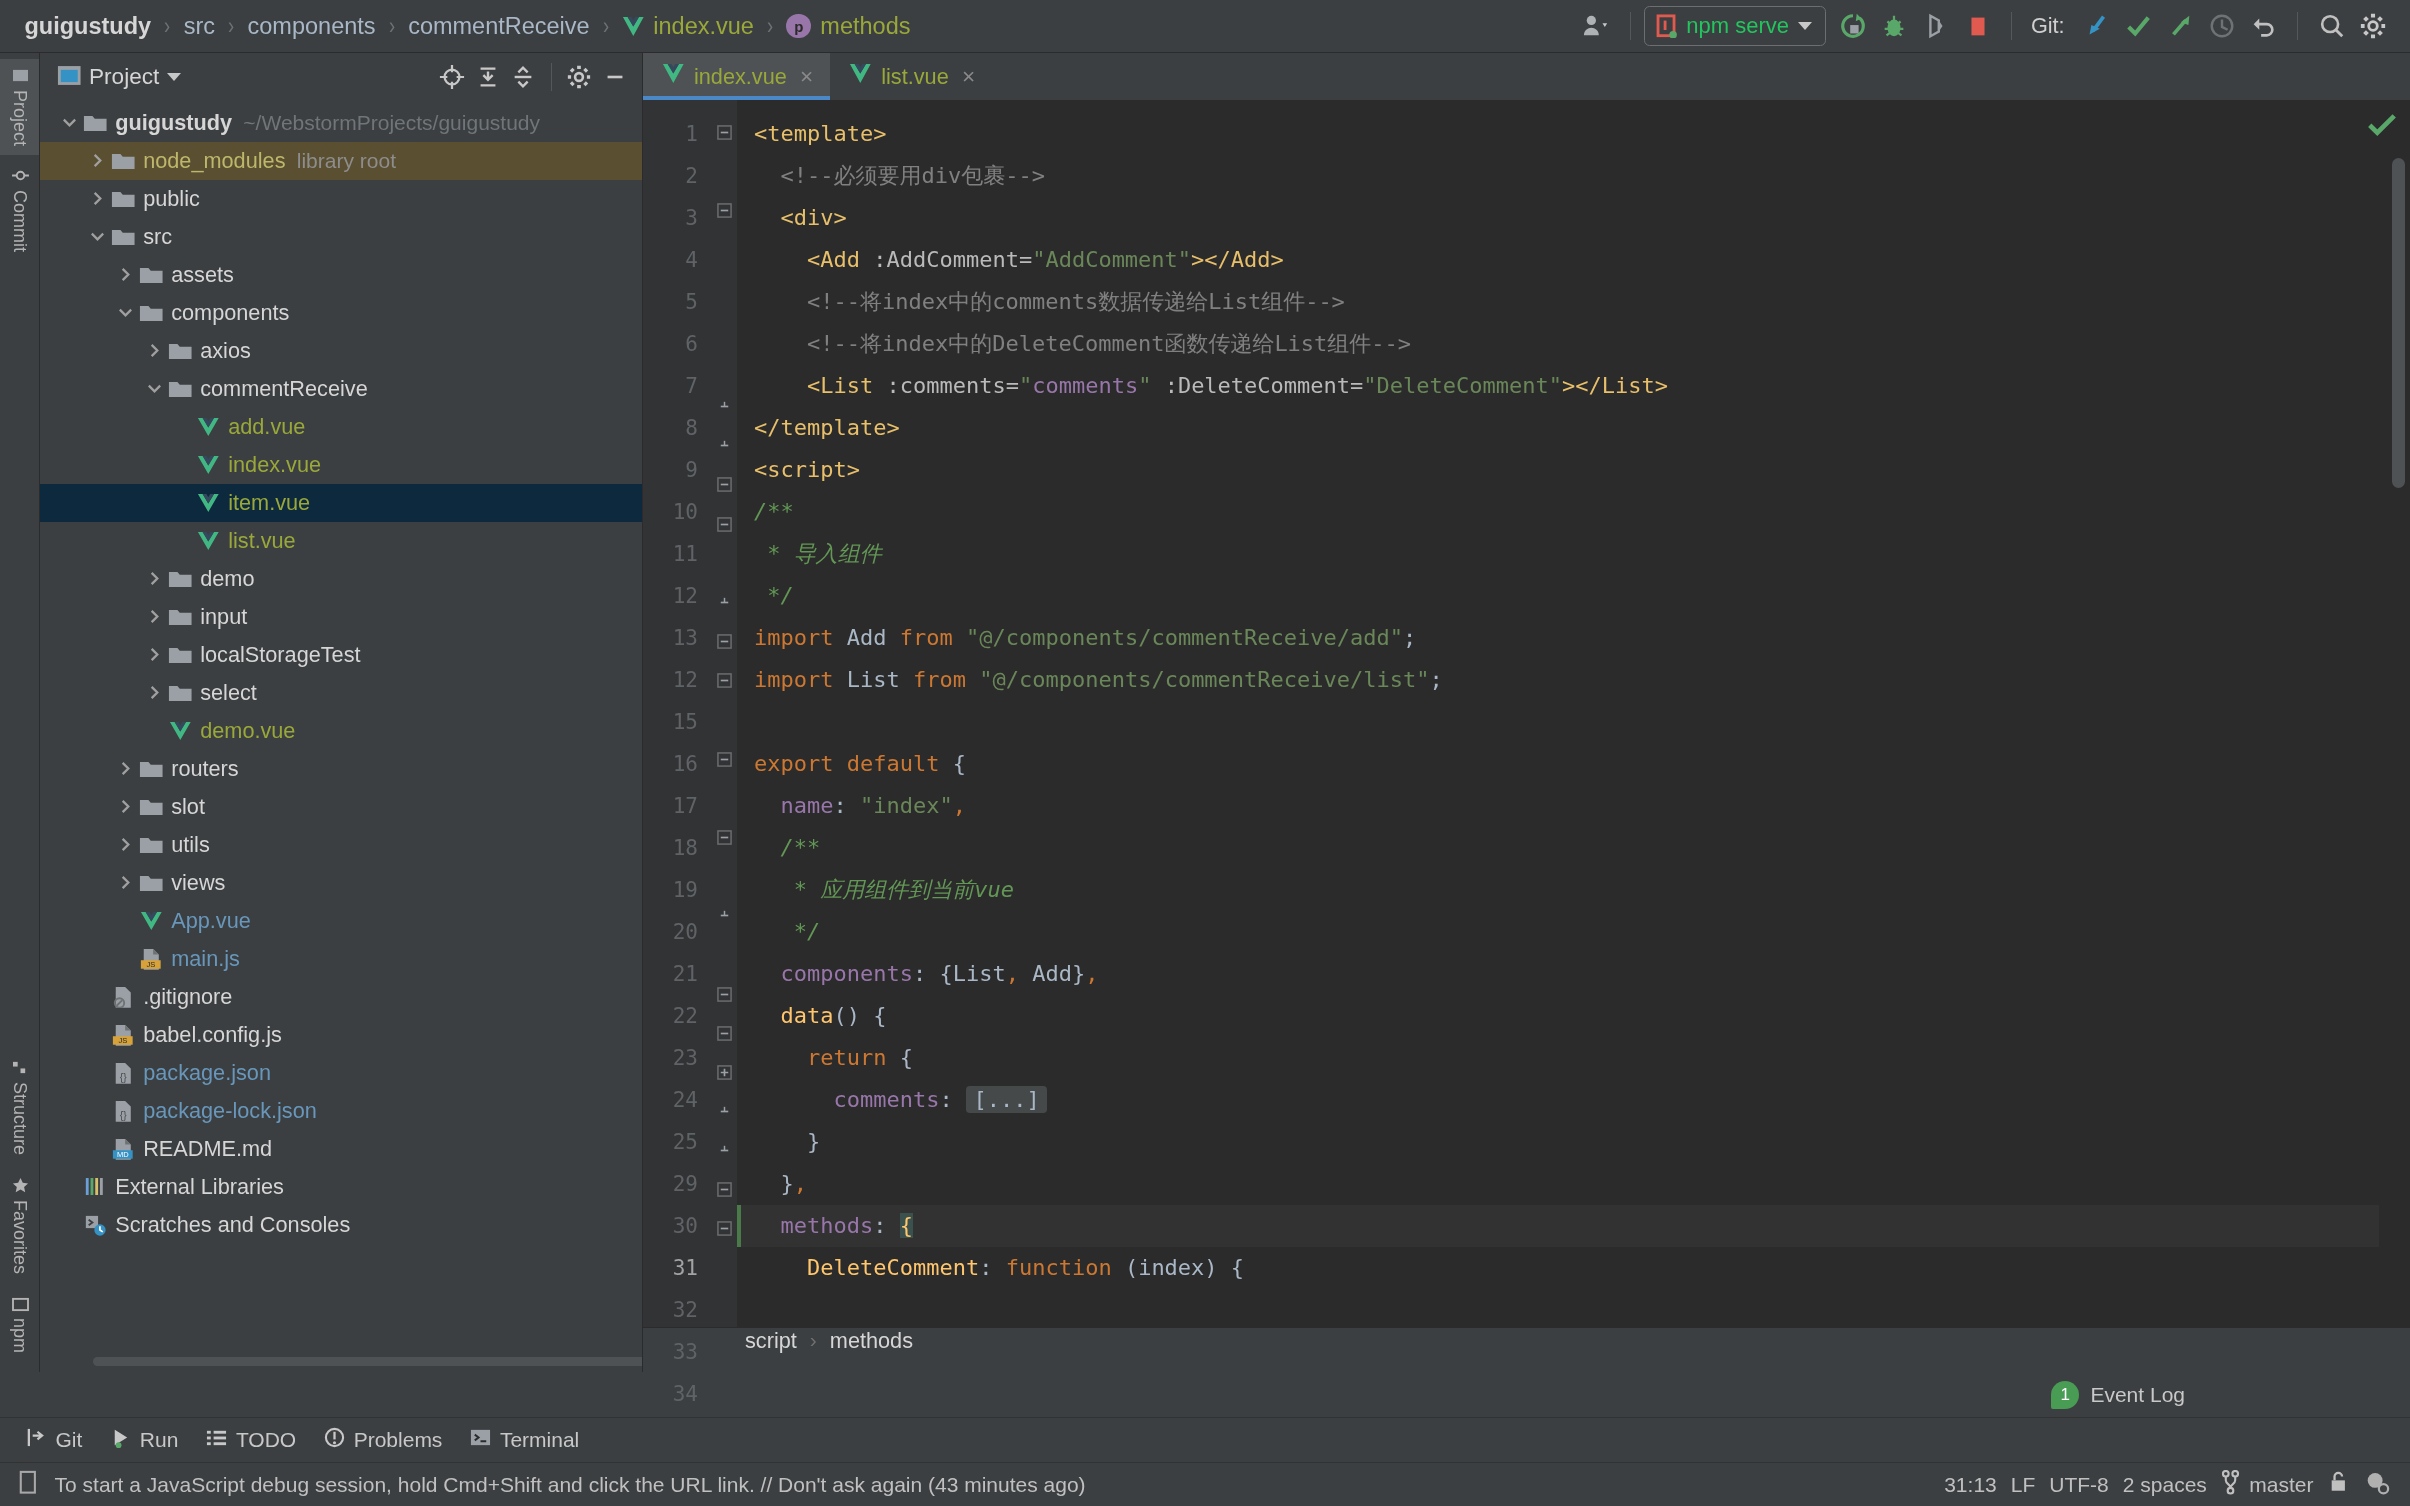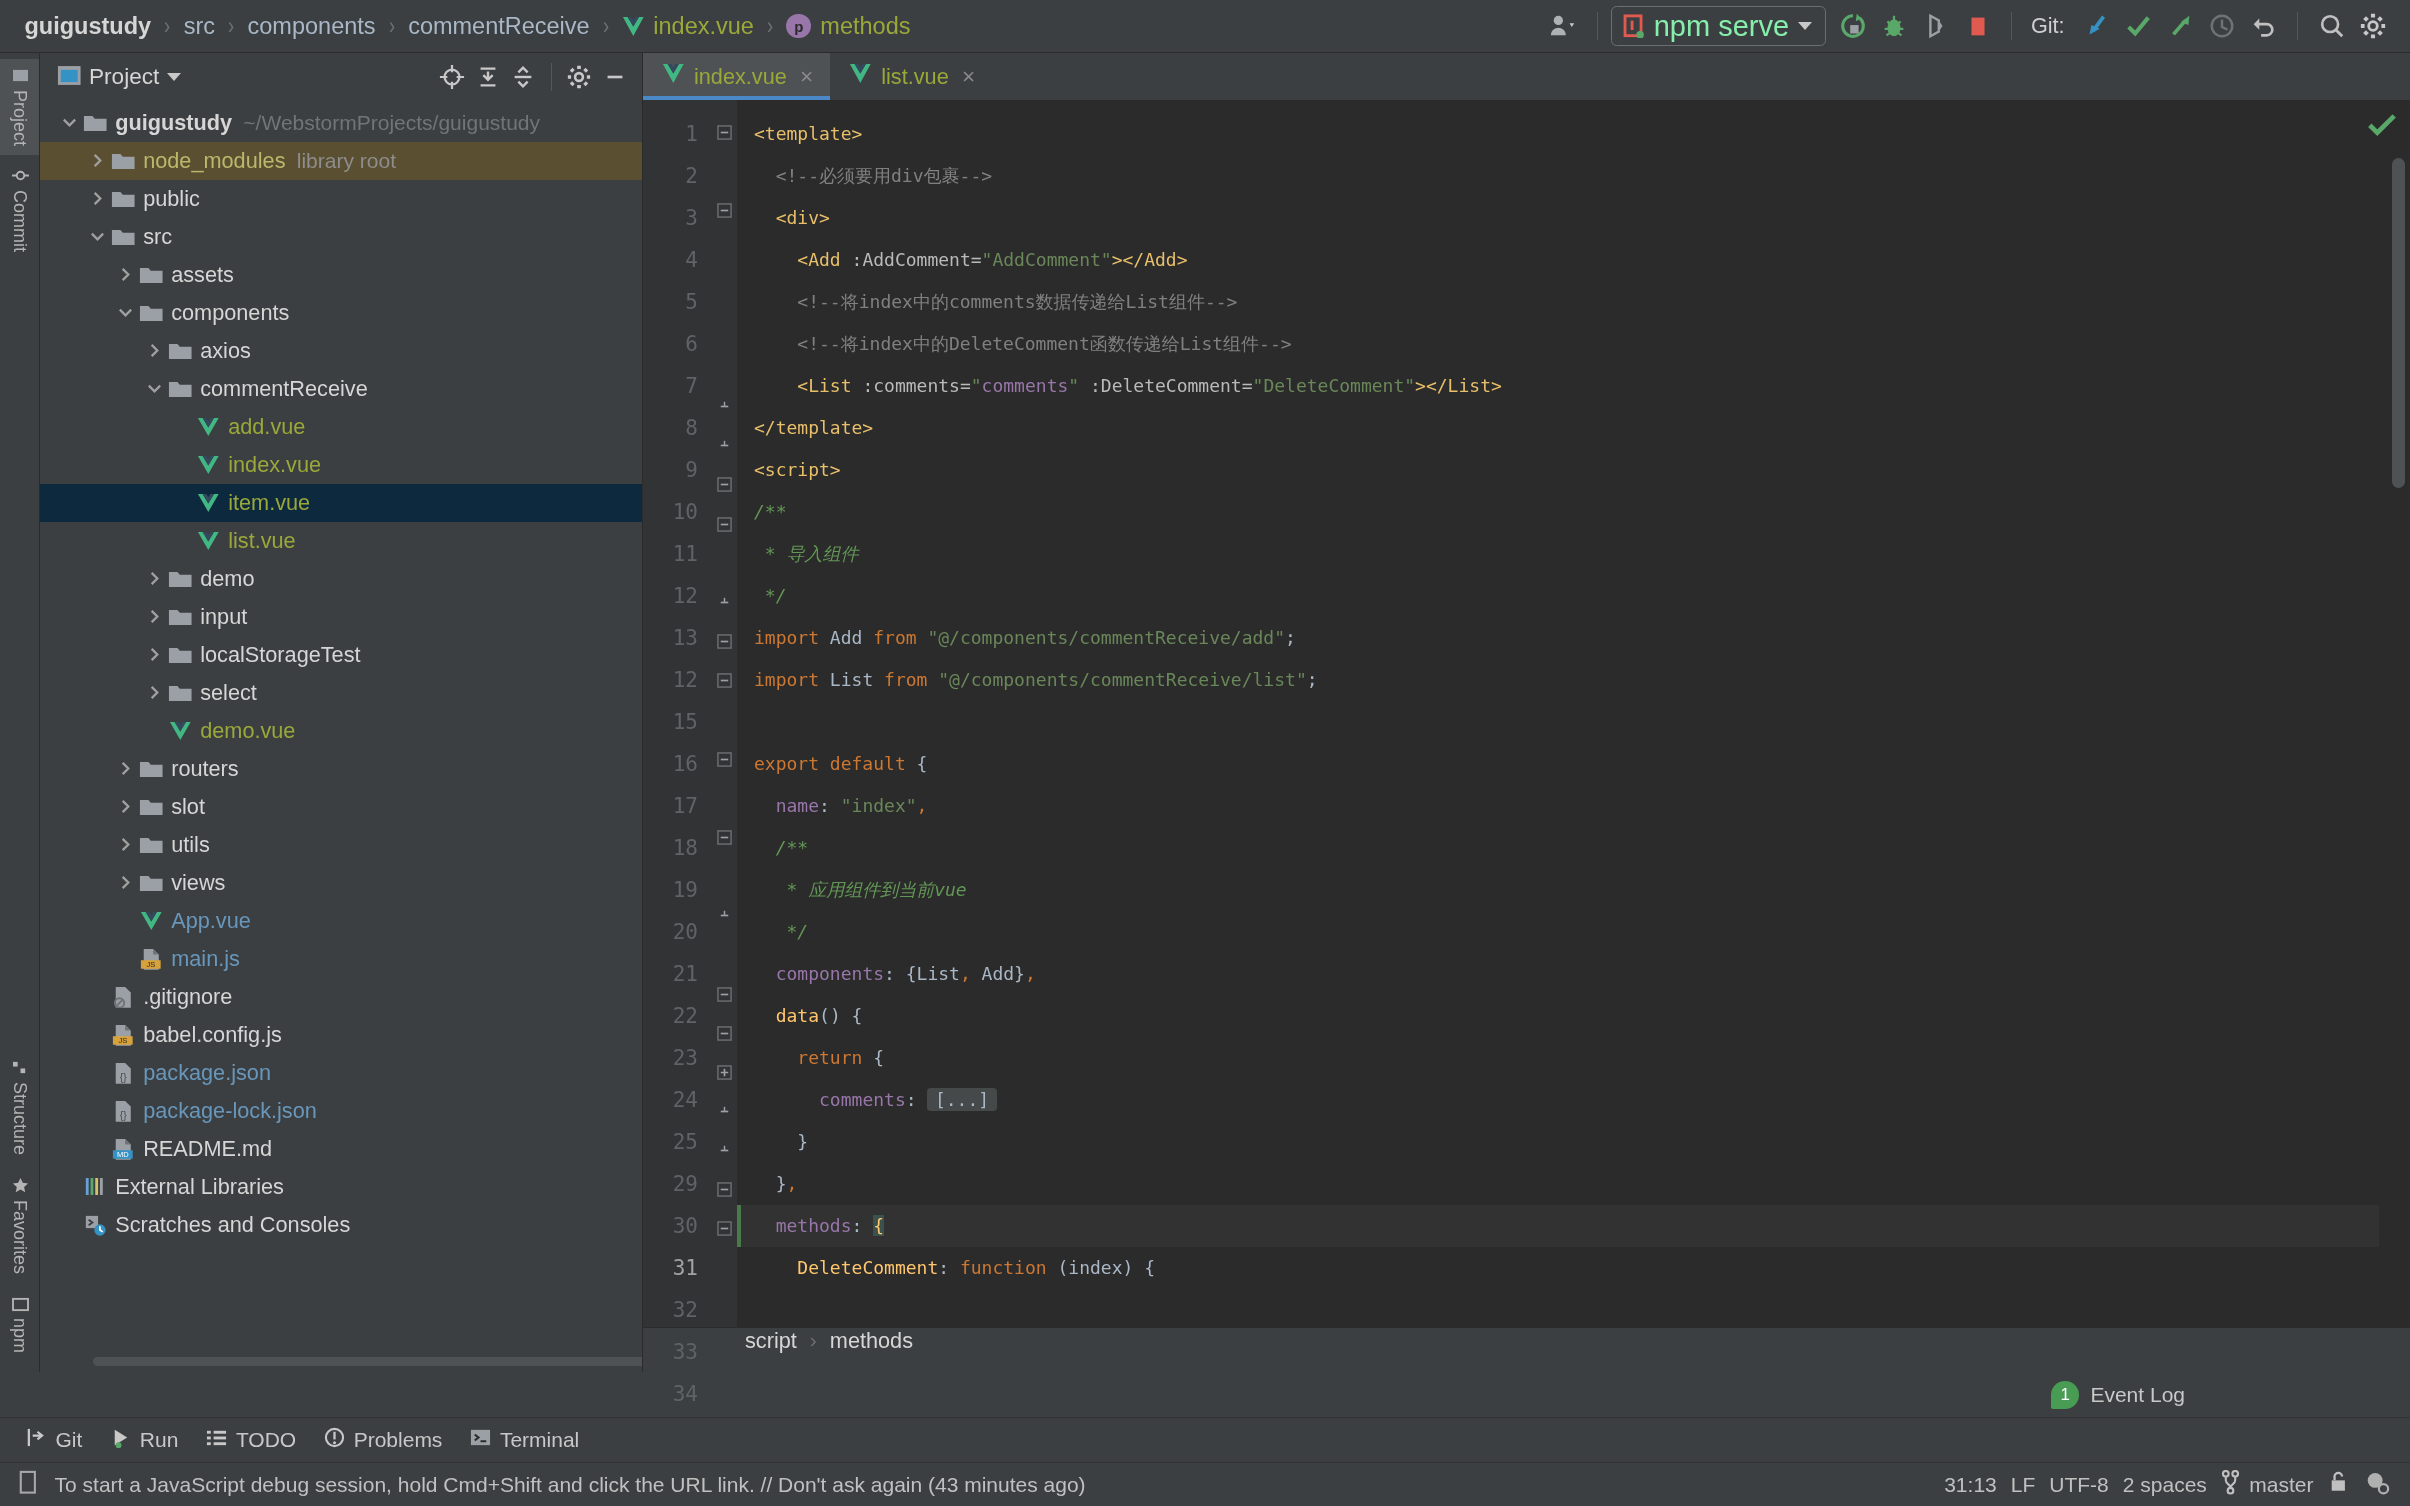--- a/index.html
+++ b/index.html
@@ -42,21 +42,21 @@
   .tool { width: 36px; height: 36px; display:flex; align-items:center; justify-content:center;
           margin: 0 2.8px; border-radius: 3.8px; }
   .tool svg { display:block; }
   .sep-v { width:0.9px; height:28px; background:#555859; margin:0 13px; }
 
   .runcfg {
     display:flex; align-items:center; height:40px;
     border:0.9px solid #6b6f71; border-radius:5.6px;
     padding: 0 13px 0 11.3px; margin-right: 5.6px; gap: 9.4px;
   }
-  .runcfg .lbl { font-size:29px; color:#86efac; }
+  .runcfg .lbl { font-size:22px; color:#22c55e; }
   .caret-dn { width:0;height:0;border-left:7.5px solid transparent;border-right:7.5px solid transparent;border-top:8.5px solid #c8c8c8; }
   .git-label { font-size:21.7px; color:#cfcfcf; margin:0 11.3px 0 5.6px; }
 
   
   .main { flex: 1; display: flex; min-height: 0; }
 
   
   .rail {
     width: 40px; flex: 0 0 40px; background: #3c3f41;
     border-right: 0.9px solid #2b2b2b;
@@ -131,21 +131,21 @@
   .gutter .ln.cur { color:#a4a3a3; }
 
   .folds {
     width: 26px; flex:0 0 26px; background:#313335; padding-top:13px;
     display:flex; flex-direction:column; align-items:center;
   }
   .folds .fm { height:42px; width:26px; display:flex; align-items:center; justify-content:center; }
 
   .code {
     flex:1; padding-top:13px; font-family:"DejaVu Sans Mono", monospace;
-    font-size:18px; position:relative; overflow:hidden; background:#2b2b2b;
+    font-size:22px; position:relative; overflow:hidden; background:#2b2b2b;
   }
   .cl { height:42px; line-height:42px; white-space:pre; padding-left:17px; }
   .cl.cur { background:#323232; }
   .cl.cur::before {
     content:''; position:absolute; left:0; width:3.8px; height:42px; background:#4a7a4a;
   }
   .t-tag { color:#e8bf6a; }
   .t-cmt { color:#808080; }
   .t-cmt2 { color:#629755; font-style:italic; }
   .t-kw  { color:#cc7832; }

